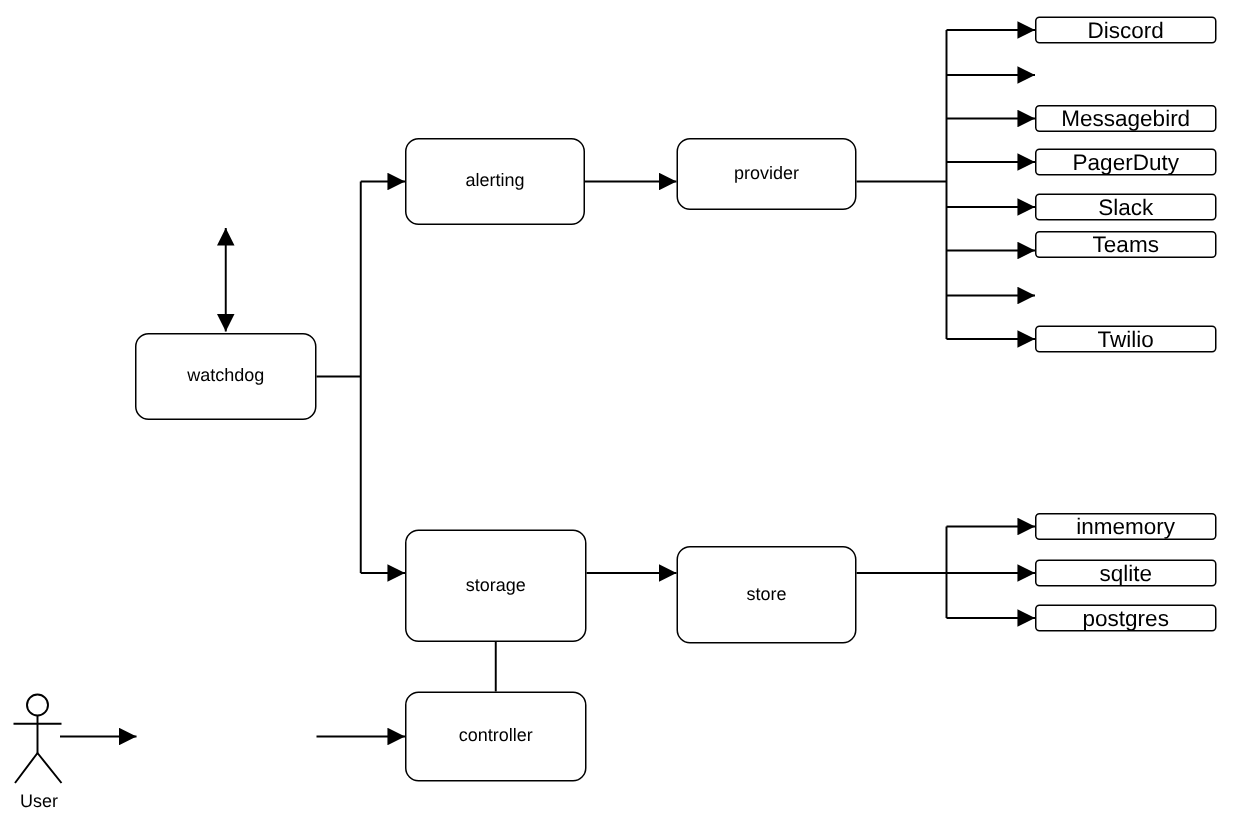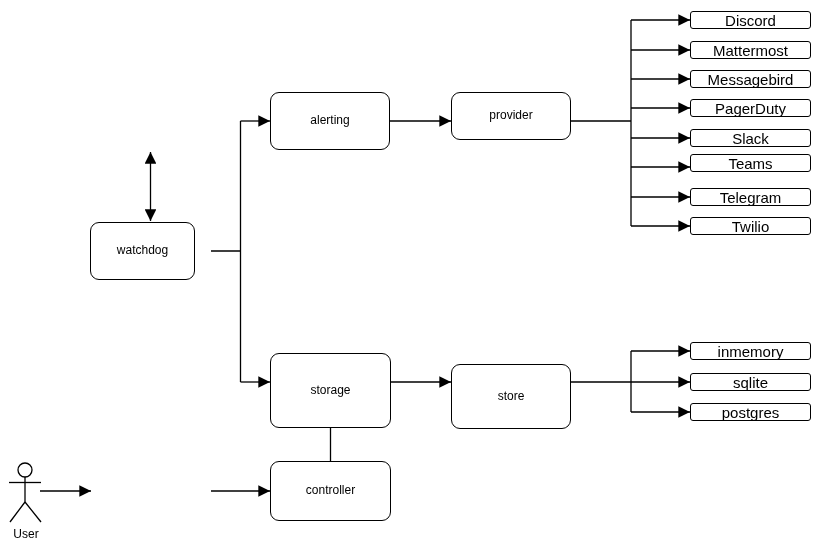--- a/index.html
+++ b/index.html
@@ -108,40 +108,38 @@
 
     <g>
       <circle cx="25" cy="470" r="7"></circle>
       <path d="M25,477 V502"></path>
       <path d="M9,482.5 H41"></path>
       <path d="M25,502 L10,522 M25,502 L41,522"></path>
     </g>
   </svg>
 
 
-  <div class="node" style="left:90px; top:222px; width:105px; height:58px;">watchdog</div>
+  <div class="node" style="left:90px; top:222px; width:121px; height:58px;">watchdog</div>
 
   <div class="node" style="left:270px; top:92px; width:120px; height:58px;">alerting</div>
 
   <div class="node" style="left:451px; top:92px; width:120px; height:48px;">provider</div>
 
   <div class="node" style="left:270px; top:353px; width:121px; height:75px;">storage</div>
 
   <div class="node" style="left:451px; top:364px; width:120px; height:65px;">store</div>
 
 
   <div class="node" style="left:270px; top:461px; width:121px; height:60px;">controller</div>
 
   <div class="leaf" style="top:11px;">Discord</div>
-  <div class="leaf" style="top:41px;">Mattermost</div>
   <div class="leaf" style="top:70px;">Messagebird</div>
   <div class="leaf" style="top:99px;">PagerDuty</div>
   <div class="leaf" style="top:129px;">Slack</div>
   <div class="leaf" style="top:154px;">Teams</div>
-  <div class="leaf" style="top:188px;">Telegram</div>
   <div class="leaf" style="top:217px;">Twilio</div>
 
   <div class="leaf" style="top:342px;">inmemory</div>
   <div class="leaf" style="top:373px;">sqlite</div>
   <div class="leaf" style="top:403px;">postgres</div>
 
   <div class="actor-label">User</div>
 
 </div>
 

